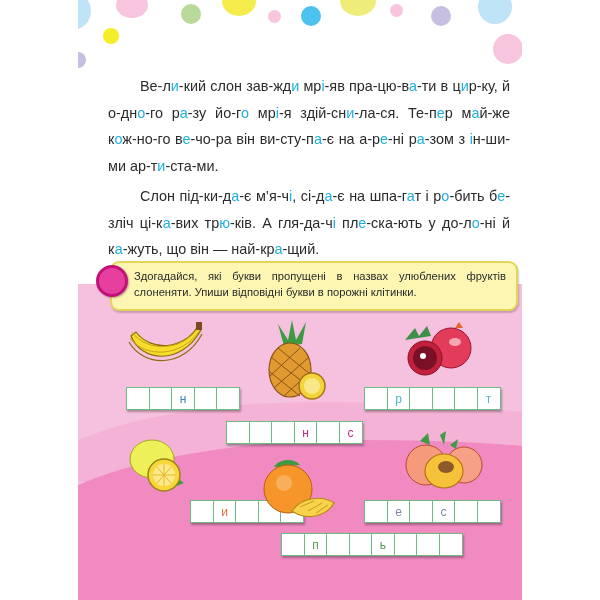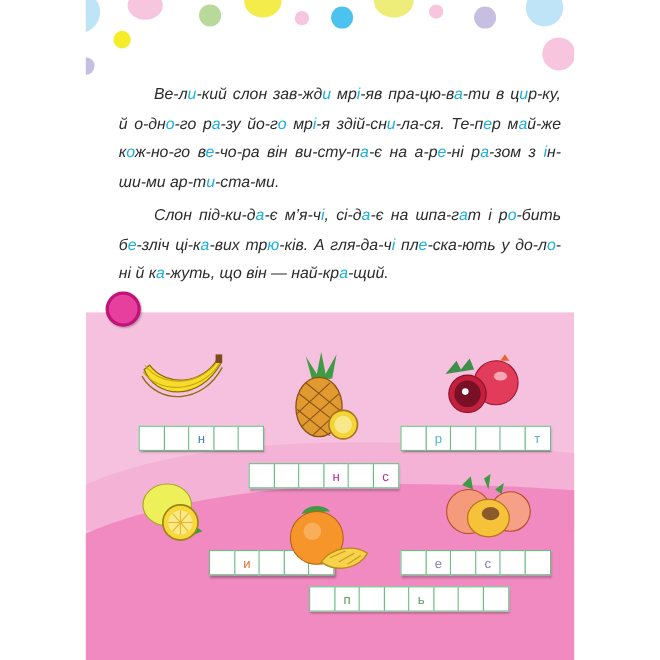--- a/index.html
+++ b/index.html
@@ -2,21 +2,21 @@
 <html><head>
 <meta charset="utf-8">
 <style>
   html, body { margin:0; padding:0; }
   body { width:600px; height:600px; background:#ffffff; position:relative; overflow:hidden; font-family:"DejaVu Sans", sans-serif; }
   .page { position:absolute; left:78px; top:0; width:444px; height:600px; background:#ffffff; overflow:hidden; }
   .dot { position:absolute; border-radius:50%; }
   .title { position:absolute; left:0; width:444px; top:33px; text-align:center; font-family:"DejaVu Sans", sans-serif; font-weight:bold; font-size:23px; color:#e8178a; letter-spacing:0.5px; }
   .story { position:absolute; left:30px; top:73px; width:402px; font-family:"Liberation Sans", sans-serif; font-size:14.4px; line-height:26.5px; color:#2b2b2b; text-align:justify; }
   .story p { margin:0; }
-  .story p.ind { text-indent:32px;font-style:italic; }
+  .story p.ind { text-indent:32px; }
   .story p + p { margin-top:4px; }
   .hl { color:#1ab0e0; }
   .pinkbg { position:absolute; left:0; top:284px; width:444px; height:316px; background:#f6c1de; }
   .pinkwave { position:absolute; left:-60px; top:440px; width:620px; height:260px; background:#f08ac1; border-radius:55% 45% 0 0 / 40% 12% 0 0; }
   .pinkwave2 { position:absolute; left:-40px; top:402px; width:560px; height:80px; background:#f4a9d1; border-radius:50% 50% 0 0 / 100% 40% 0 0; opacity:0.6; }
   .task { position:absolute; left:32px; top:261px; width:404px; height:46px; background:#fdf6b3; border:2px solid #e5d45a; border-radius:9px; box-shadow:1px 2px 2px rgba(0,0,0,0.2); }
   .task-text { position:absolute; left:22px; top:5px; width:372px; font-family:"Liberation Sans", sans-serif; font-size:11.2px; line-height:16px; color:#2a2a2a; text-align:justify; }
   .task-mark { position:absolute; left:18px; top:265px; width:26px; height:26px; border-radius:50%; background:#e63f9d; border:3px solid #c2127a; box-shadow:1px 1px 2px rgba(0,0,0,0.3); }
   .grid { position:absolute; display:flex; box-shadow:1px 2px 2px rgba(0,0,0,0.3); }
   .cell { width:22px; height:21px; background:#ffffff; border:1.5px solid #6bbd84; margin-left:-1.5px; display:flex; align-items:center; justify-content:center; font-family:"Liberation Sans", sans-serif; font-size:12px; }
@@ -45,20 +45,23 @@
 
   <div class="story">
     <p class="ind" id="para0"><span>Ве-л</span><span class="hl">и</span><span>-кий слон зав-жд</span><span class="hl">и</span><span> мр</span><span class="hl">і</span><span>-яв пра-цю-в</span><span class="hl">а</span><span>-ти в ц</span><span class="hl">и</span><span>р-ку, й о-дн</span><span class="hl">о</span><span>-го р</span><span class="hl">а</span><span>-зу йо-г</span><span class="hl">о</span><span> мр</span><span class="hl">і</span><span>-я здій-сн</span><span class="hl">и</span><span>-ла-ся. Те-п</span><span class="hl">е</span><span>р м</span><span class="hl">а</span><span>й-же к</span><span class="hl">о</span><span>ж-но-го в</span><span class="hl">е</span><span>-чо-ра він ви-сту-п</span><span class="hl">а</span><span>-є на а-р</span><span class="hl">е</span><span>-ні р</span><span class="hl">а</span><span>-зом з </span><span class="hl">і</span><span>н-ши-ми ар-т</span><span class="hl">и</span><span>-ста-ми.</span></p>
     <p class="ind" id="para1"><span>Слон під-ки-д</span><span class="hl">а</span><span>-є м’я-ч</span><span class="hl">і</span><span>, сі-д</span><span class="hl">а</span><span>-є на шпа-г</span><span class="hl">а</span><span>т і р</span><span class="hl">о</span><span>-бить б</span><span class="hl">е</span><span>-зліч ці-к</span><span class="hl">а</span><span>-вих тр</span><span class="hl">ю</span><span>-ків. А гля-да-ч</span><span class="hl">і</span><span> пл</span><span class="hl">е</span><span>-ска-ють у до-л</span><span class="hl">о</span><span>-ні й к</span><span class="hl">а</span><span>-жуть, що він — най-кр</span><span class="hl">а</span><span>-щий.</span></p>
   </div>
 
   <div class="pinkbg"></div>
   <div class="pinkwave2"></div>
   <div class="pinkwave"></div>
 
+  <div class="task">
+    <div class="task-text">Здогадайся, які букви пропущені в назвах улюблених фруктів слоненяти. Упиши відповідні букви в порожні клітинки.</div>
+  </div>
   <div class="task-mark"></div>
 
   <svg class="fruit" style="left:48px;top:322px;" width="82" height="48" viewBox="0 0 82 48">
     <path d="M5 14 C15 40 55 44 75 8 L72 4 C58 28 25 30 10 10 Z" fill="#f7dc2c" stroke="#8a6d10" stroke-width="1.2"></path>
     <path d="M3 20 C18 46 58 46 76 12" fill="none" stroke="#8a6d10" stroke-width="1.2"></path>
     <path d="M6 10 C20 30 55 30 72 6" fill="none" stroke="#c9a414" stroke-width="1"></path>
     <path d="M4 16 C18 36 56 36 74 8" fill="none" stroke="#c9a414" stroke-width="1"></path>
     <rect x="70" y="0" width="6" height="8" fill="#7a4a1a"></rect>
   </svg>
   <div class="grid" style="left:48px;top:387px;" id="grid0">

